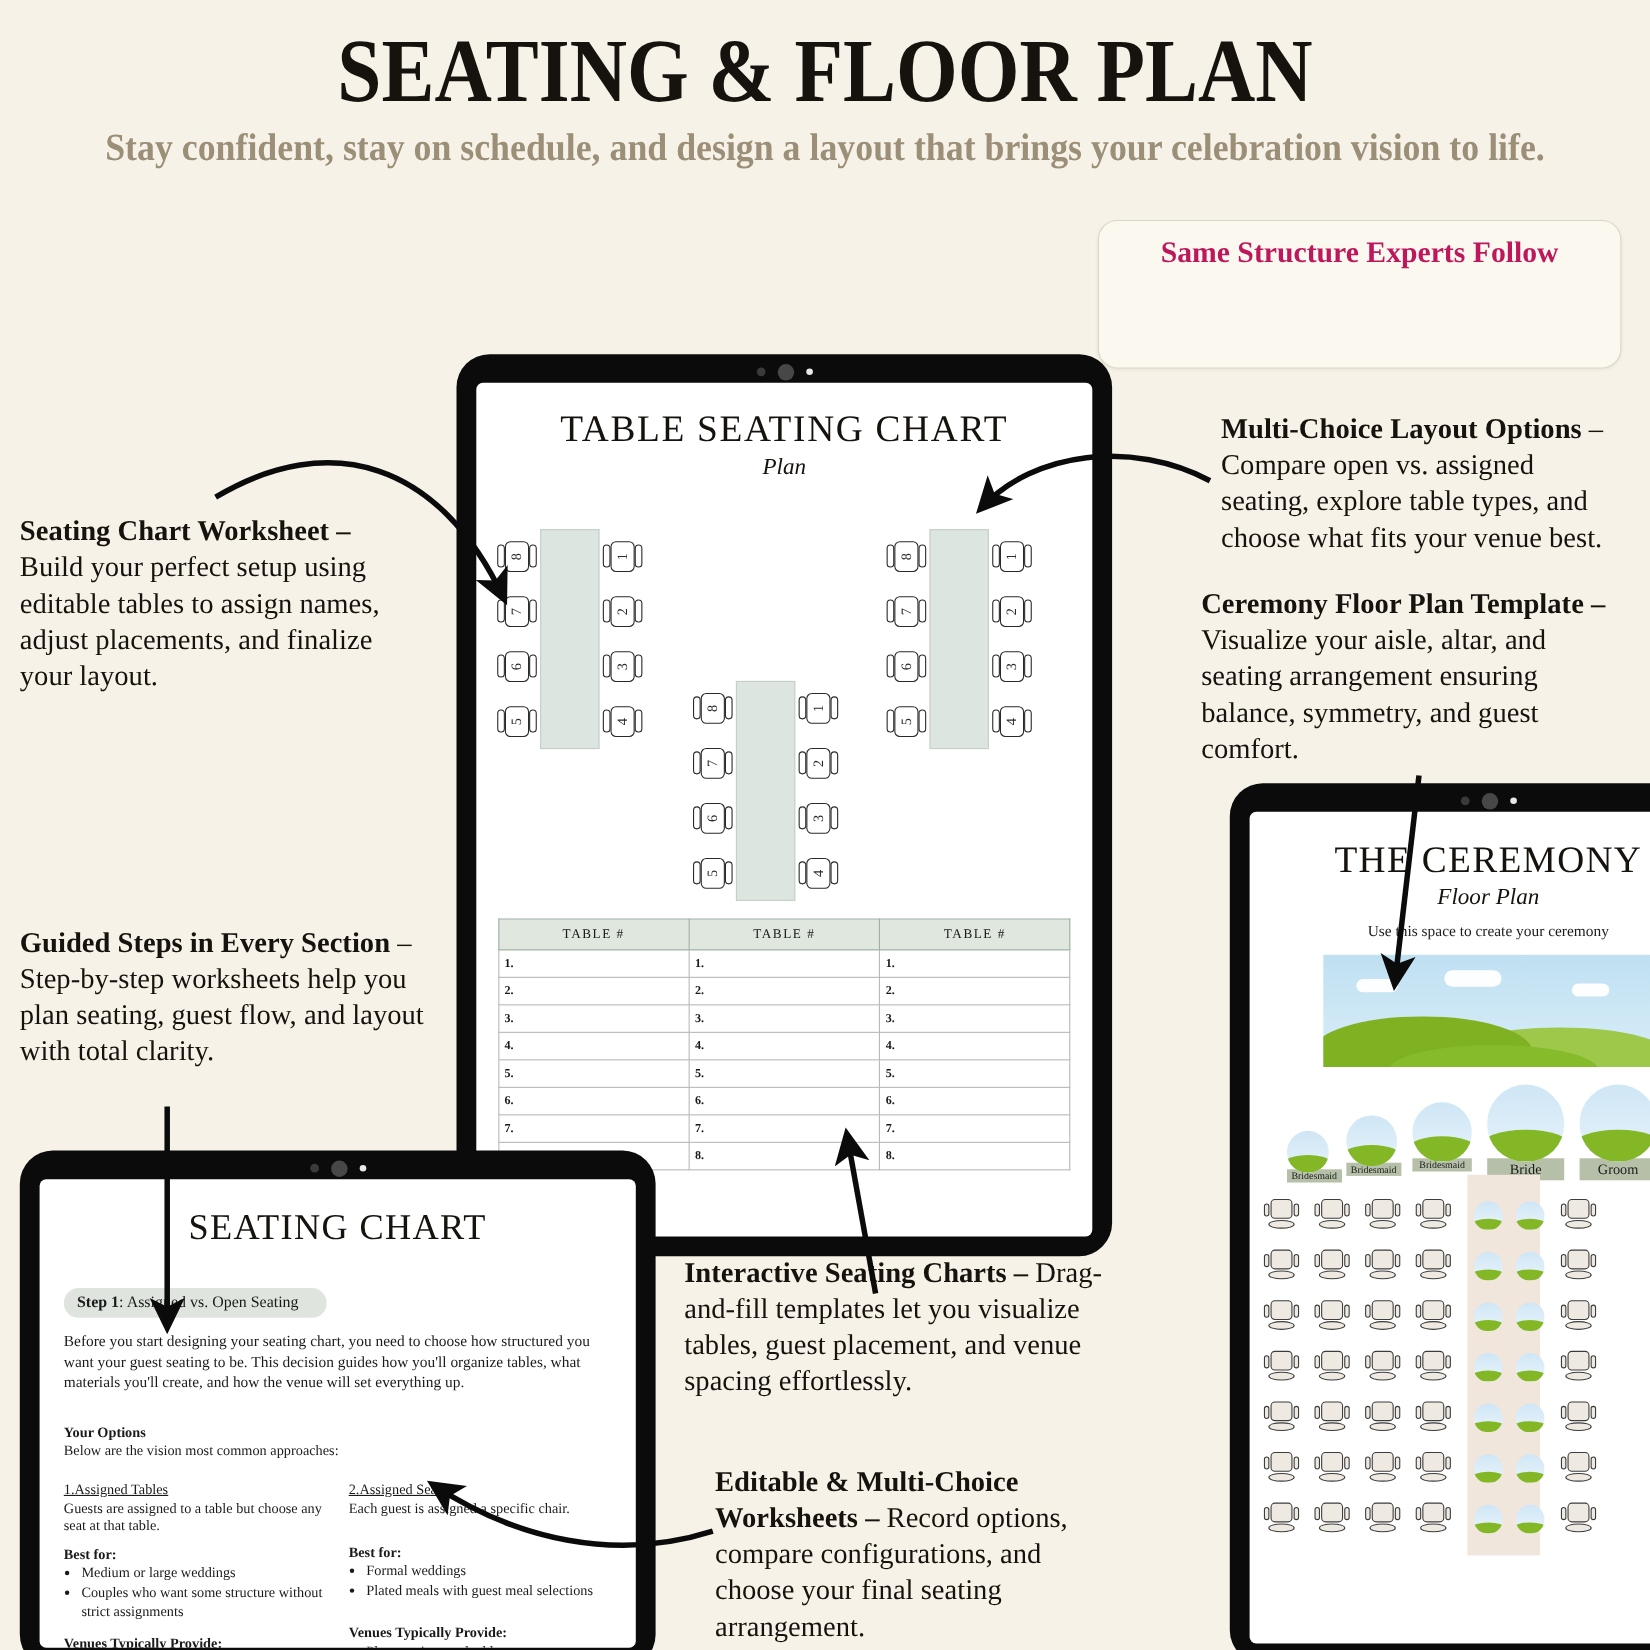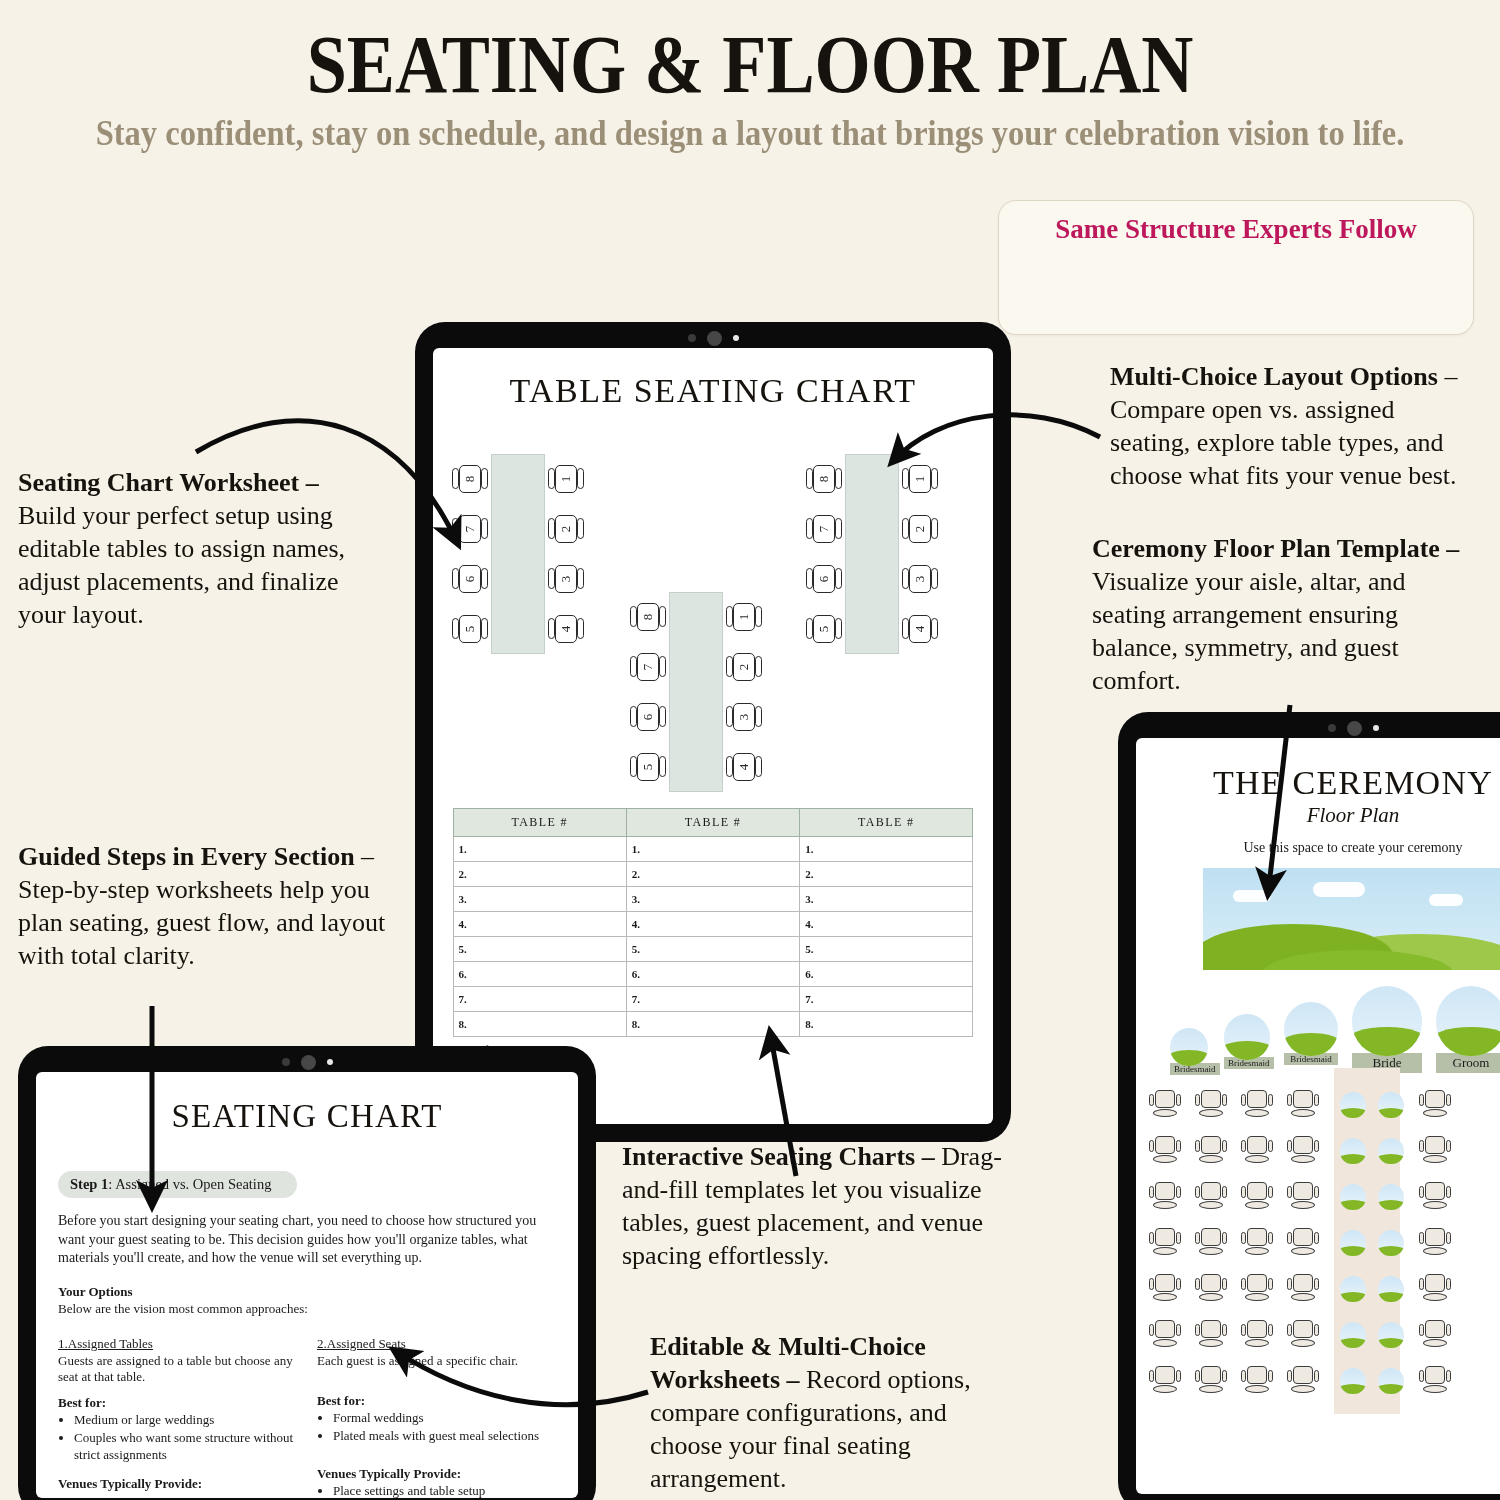--- a/index.html
+++ b/index.html
@@ -67,21 +67,21 @@
     position: absolute;
     font-family: "Liberation Serif", serif;
     color: #16120d;
     line-height: 1.27;
     font-size: 26px;
   }
   .ann b { font-weight: bold; }
 
   #ann-seating-chart-worksheet { top: 466px; left: 18px; width: 360px; }
   #ann-guided-steps           { top: 840px; left: 18px; width: 370px; }
-  #ann-multi-choice           { top: 360px; left: 1110px; width: 350px; text-align: left; }
+  #ann-multi-choice           { top: 373px; left: 1110px; width: 350px; text-align: left; }
   #ann-ceremony-template      { top: 532px; left: 1092px; width: 382px; }
   #ann-interactive-charts     { top: 1140px; left: 622px; width: 390px; }
   #ann-editable-worksheets    { top: 1330px; left: 650px; width: 360px; }
 
   
   .tablet {
     position: absolute;
     background: #0b0b0b;
     border-radius: 30px;
     padding: 26px 18px 18px;
@@ -645,20 +645,21 @@
 </div>
 
 <div class="tablet" id="tablet-seating-chart">
   <div class="cam-bar">
     <div class="cam-dot-sm"></div>
     <div class="cam-dot-lg"></div>
     <div class="cam-dot-led"></div>
   </div>
   <div class="screen">
     <div class="doc-title">TABLE SEATING CHART</div>
+    <div class="doc-subtitle">Plan</div>
 
     <div class="floorplan" id="floorplan">
         <div class="tbl-group" style="left: 18px; top: 24px;">
           <div class="tbl-surface" style="left: 40px; top: 0px; width: 54px; height: 200px;"></div>
           <div class="chair" style="left: 2px; top: 9px;">
             <div class="arm-l"></div>
             <div class="arm-r"></div>
             <div class="seat"></div>
             <div class="num">8</div>
           </div>
@@ -872,21 +873,21 @@
   </div>
   <div class="screen">
     <div class="v-title">SEATING CHART</div>
 
     <div class="step-pill">
       <b>Step 1</b><span>: Assigned vs. Open Seating</span>
     </div>
 
     <div class="v-para">Before you start designing your seating chart, you need to choose how structured you want your guest seating to be. This decision guides how you'll organize tables, what materials you'll create, and how the venue will set everything up.</div>
 
-    <div style="margin:16px 22px 0;font-size:13px;line-height:1.3;color:#1a1a1a;">
+    <div style="margin:26px 22px 0;font-size:13px;line-height:1.3;color:#1a1a1a;">
       <div class="hdr" style="font-weight:bold;">Your Options</div>
       <div>Below are the vision most common approaches:</div>
     </div>
 
     <div class="v-cols">
       <div class="v-col">
         <div class="uline">1.Assigned Tables</div>
         <div>Guests are assigned to a table but choose any seat at that table.</div>
         <div class="v-spacer"></div>
         <div class="hdr">Best for:</div>

